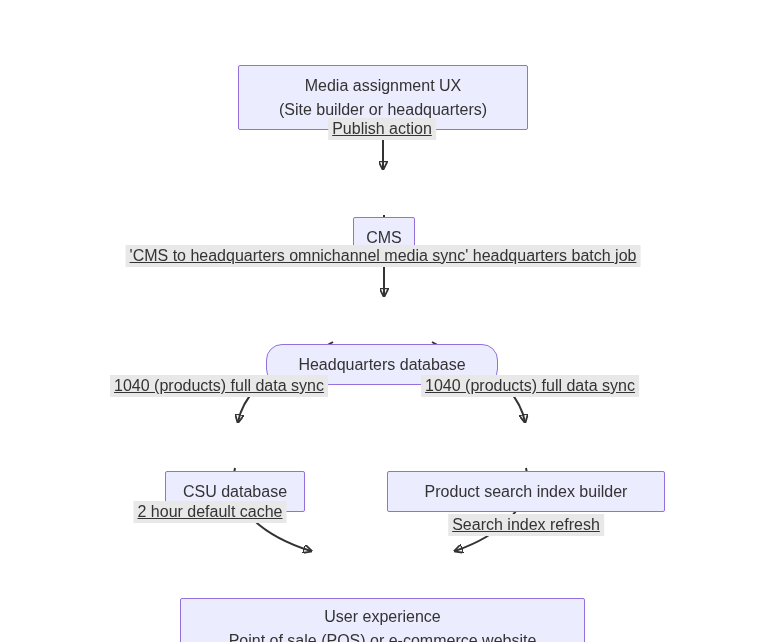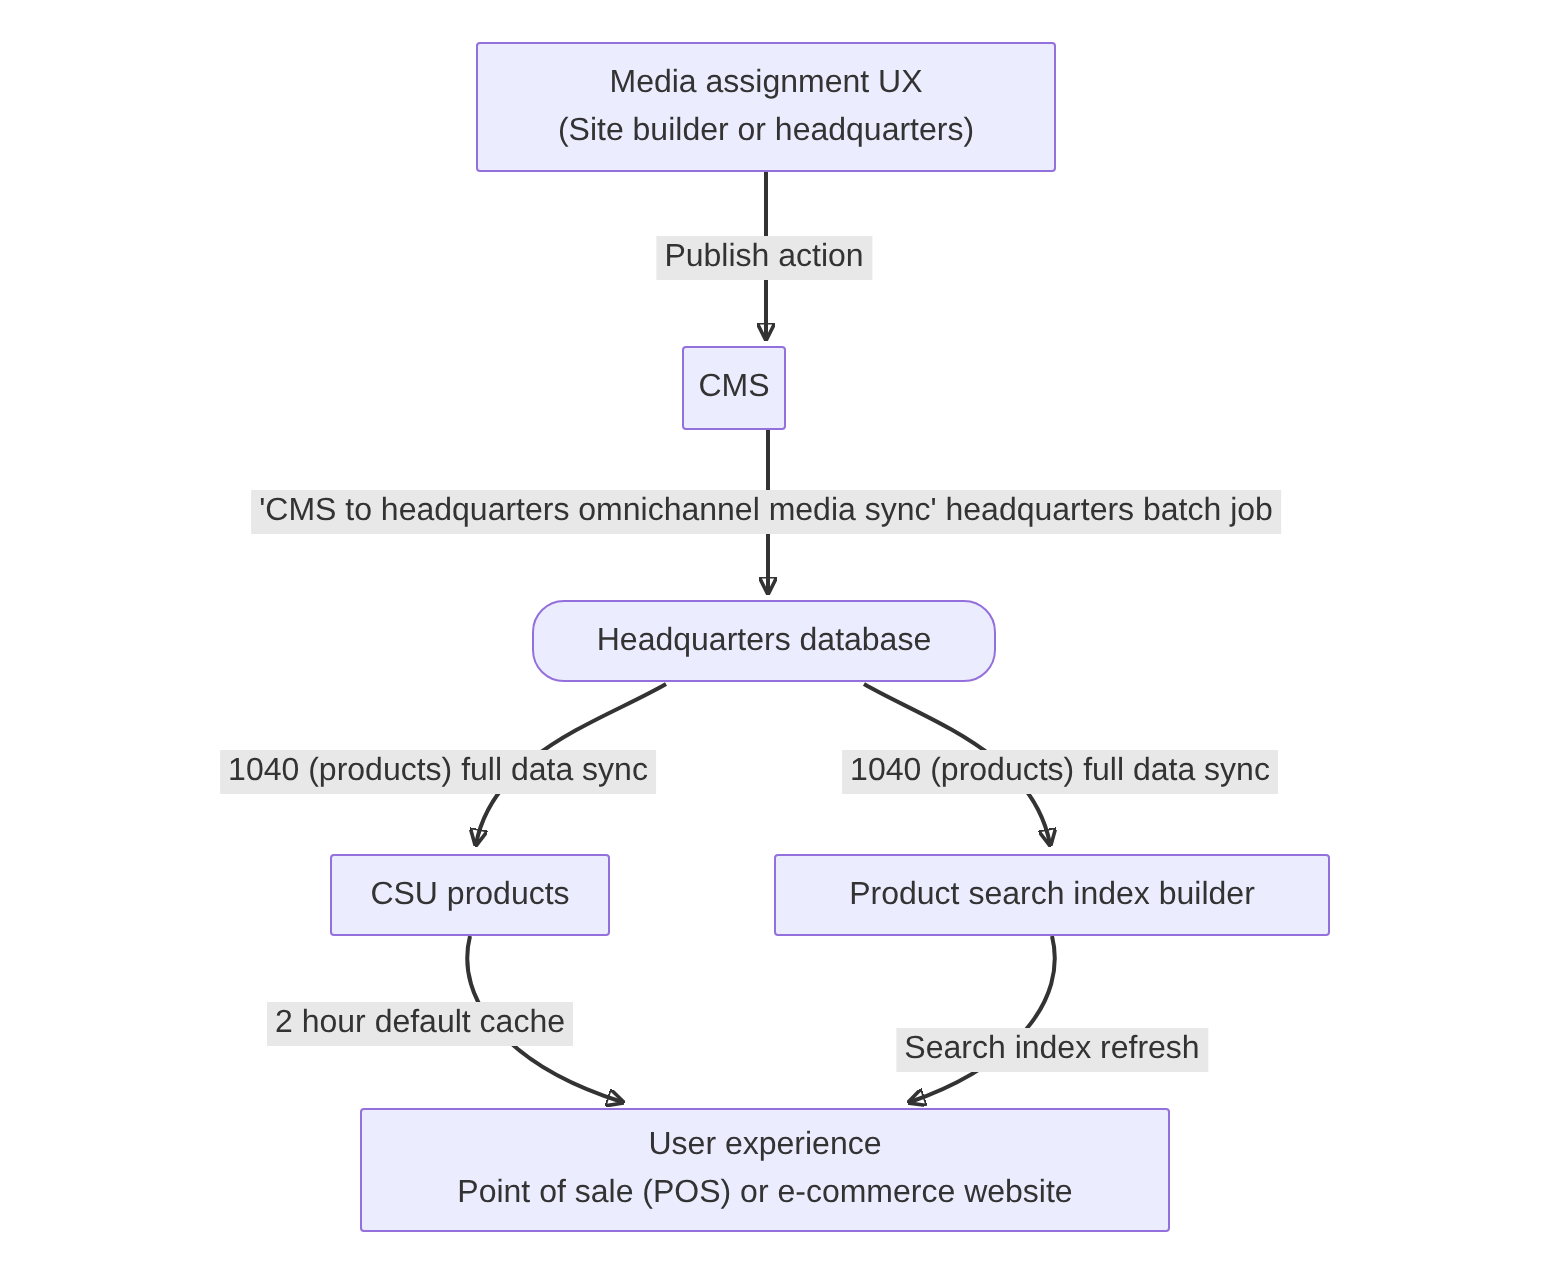--- a/index.html
+++ b/index.html
@@ -37,31 +37,33 @@
     border: 1.5px solid var(--node-border);
     border-radius: 2px;
     display: flex;
     flex-direction: column;
     align-items: center;
     justify-content: center;
     text-align: center;
     font-size: 16px;
     line-height: 24px;
     color: var(--text);
+    margin-top: 44px;
   }
   .edge-label {
     position: absolute;
     transform: translate(-50%, -50%);
     background: var(--label-bg);
     color: var(--text);
     font-size: 16px;
     line-height: 20px;
     padding: 1px 4px;
     white-space: nowrap;
     text-align: right;
+    text-decoration: underline;
   }
 </style>
 </head>
 <body>
 
 <div class="canvas">
 
   <svg class="edges" viewBox="0 0 778 642" xmlns="http://www.w3.org/2000/svg">
     <defs>
       <marker id="arrowhead" viewBox="0 0 10 10" refX="8.5" refY="5" markerWidth="9" markerHeight="9" markerUnits="userSpaceOnUse" orient="auto">
@@ -74,30 +76,30 @@
     <path d="M432,342 C463,360 516,376 525,422" marker-end="url(#arrowhead)"></path>
     <path d="M235,468 C227,500 254,533 311,551" marker-end="url(#arrowhead)"></path>
     <path d="M526,468 C534,500 507,533 455,551" marker-end="url(#arrowhead)"></path>
   </svg>
 
   <div class="node" style="left:238px; top:21px; width:290px; height:65px;">
     <div>Media assignment UX</div>
     <div>(Site builder or headquarters)</div>
   </div>
 
-  <div class="node" style="left:341px; top:173px; width:52px; height:42px;">
+  <div class="node" style="left:353px; top:173px; width:62px; height:42px;">
     <div>CMS</div>
   </div>
 
   <div class="node" style="left:266px; top:300px; width:232px; height:41px;border-radius:16px;">
     <div>Headquarters database</div>
   </div>
 
   <div class="node" style="left:165px; top:427px; width:140px; height:41px;">
-    <div>CSU products</div>
+    <div>CSU database</div>
   </div>
 
   <div class="node" style="left:387px; top:427px; width:278px; height:41px;">
     <div>Product search index builder</div>
   </div>
 
   <div class="node" style="left:180px; top:554px; width:405px; height:62px;">
     <div>User experience</div>
     <div>Point of sale (POS) or e-commerce website</div>
   </div>

